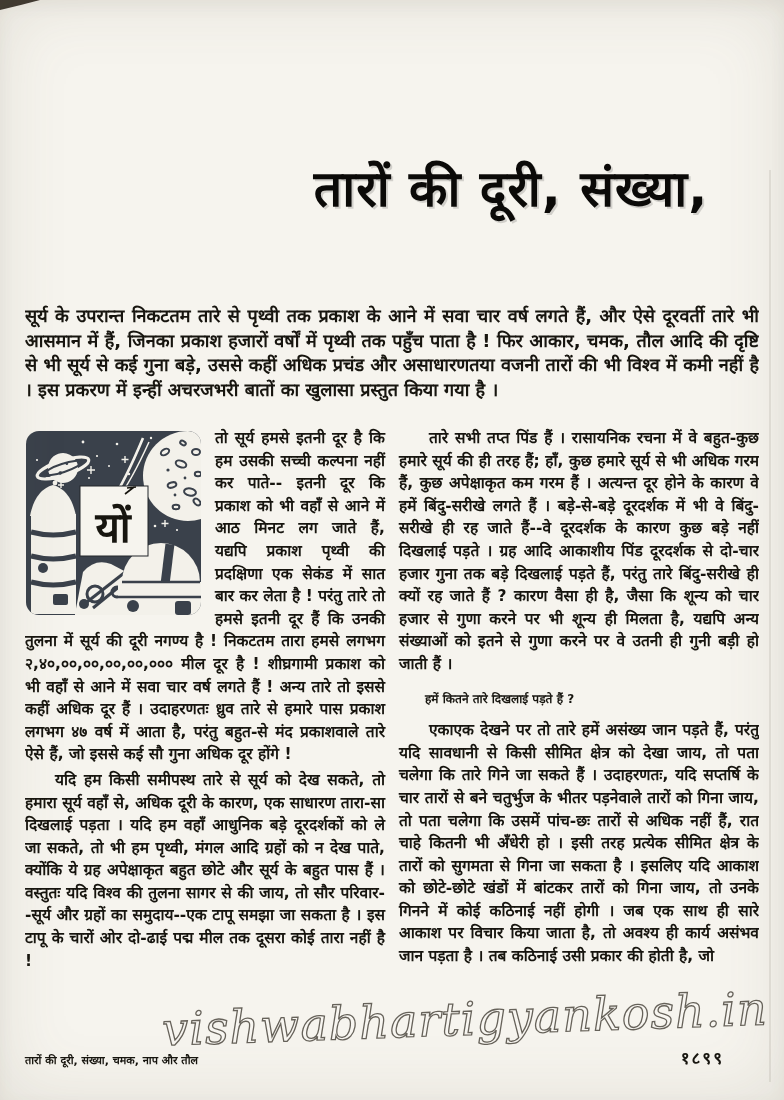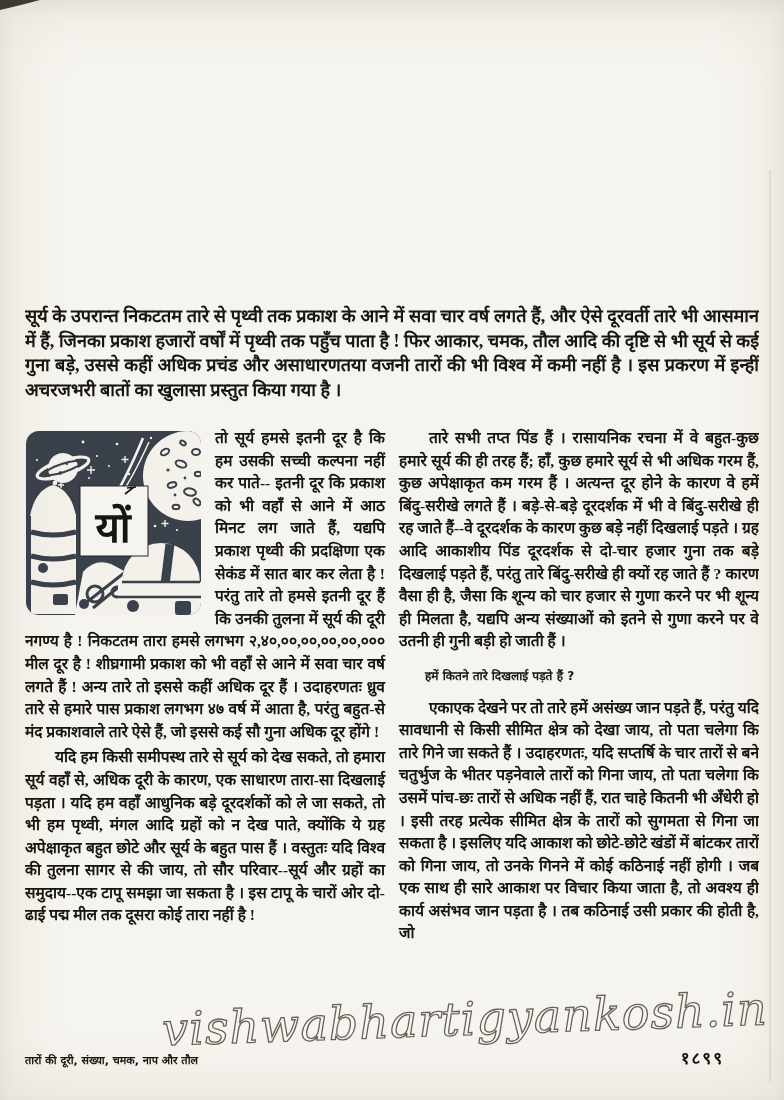--- a/index.html
+++ b/index.html
@@ -25,28 +25,28 @@
     position:absolute;top:156px;left:248px;right:10px;text-align:center;
     font-weight:800;color:#0b0a08;z-index:2;
   }
   .title-line{
     font-size:50px;line-height:66px;white-space:nowrap;letter-spacing:1px;
     text-shadow:2px 2px 0 rgba(0,0,0,.15);
   }
   .intro{
     position:absolute;top:304px;left:25px;right:25px;
     font-size:18px;line-height:24.5px;font-weight:700;text-align:justify;
-    max-height:102px;overflow:hidden;z-index:2;font-family:Liberation Serif, serif;
+    max-height:102px;overflow:hidden;z-index:2;
   }
   .columns{
     position:absolute;top:427px;left:25px;right:25px;display:flex;gap:14px;
     max-height:616px;overflow:hidden;z-index:2;
   }
   .col{flex:1;min-width:0;font-size:15.5px;line-height:22.6px;font-weight:600;text-align:justify;}
-  .col p{margin:0 0 3px 0;font-family:Liberation Serif, serif;}
+  .col p{margin:0 0 3px 0;}
   .indent{text-indent:30px;}
   .illustration{
     float:left;width:177px;height:186px;margin:3px 13px 5px 0;display:block;
   }
   .section-heading{
     font-size:12px;font-weight:800;margin:12px 0 9px 0;
     text-indent:26px;text-align:left;
   }
   .watermark{
     position:absolute;top:992px;left:162px;z-index:6;pointer-events:none;
@@ -65,20 +65,21 @@
 </style>
 </head>
 <body>
 
 <div class="page">
 
   <div class="corner-artifact"></div>
   <div class="scan-line"></div>
 
   <div class="title-block">
+    <div class="title-line">तारों की दूरी, संख्या,</div>
   </div>
 
   <div class="intro">सूर्य के उपरान्त निकटतम तारे से पृथ्वी तक प्रकाश के आने में सवा चार वर्ष लगते हैं, और ऐसे दूरवर्ती तारे भी आसमान में हैं, जिनका प्रकाश हजारों वर्षों में पृथ्वी तक पहुँच पाता है ! फिर आकार, चमक, तौल आदि की दृष्टि से भी सूर्य से कई गुना बड़े, उससे कहीं अधिक प्रचंड और असाधारणतया वजनी तारों की भी विश्व में कमी नहीं है । इस प्रकरण में इन्हीं अचरजभरी बातों का खुलासा प्रस्तुत किया गया है ।</div>
 
   <div class="columns">
 
     <div class="col">
       <svg class="illustration" viewBox="0 0 177 186" xmlns="http://www.w3.org/2000/svg">
         <defs>
           <clipPath id="illclip">

